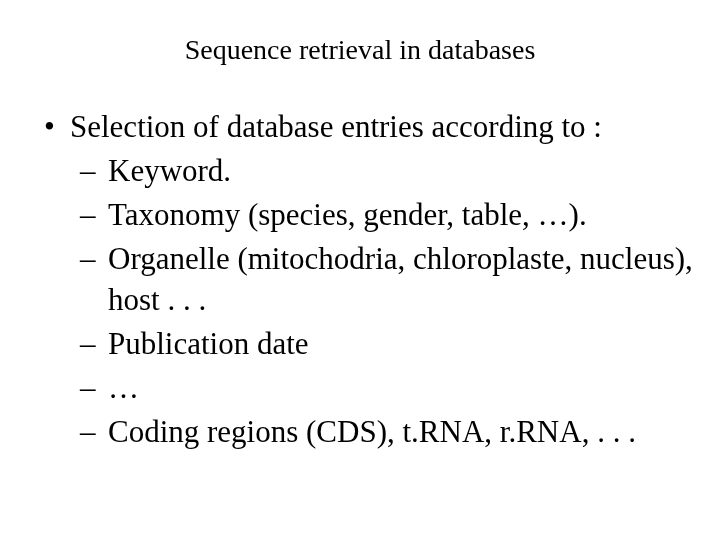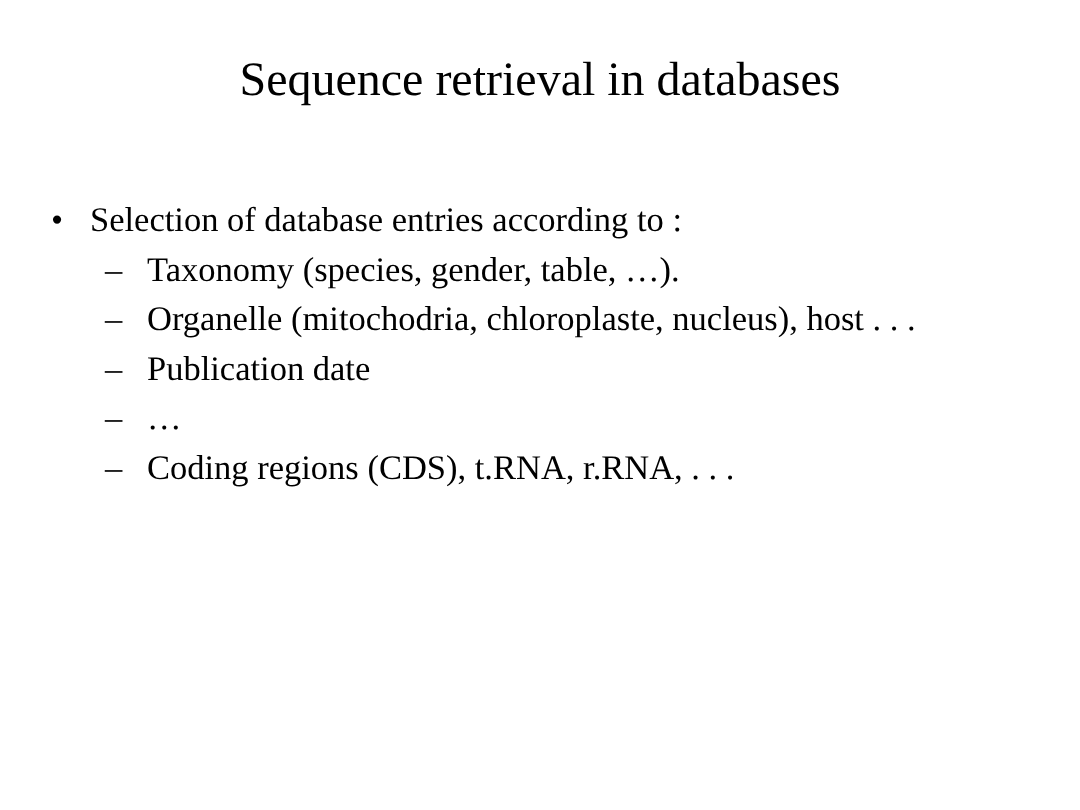--- a/index.html
+++ b/index.html
@@ -12,28 +12,28 @@
     color: #000000;
   }
   .slide {
     width: 720px;
     height: 540px;
     box-sizing: border-box;
     padding-top: 34px;
   }
   .title {
     text-align: center;
-    font-size: 32px;
+    font-size: 28px;
     font-weight: normal;
-    margin-bottom: 60px;
+    margin-bottom: 40px;
   }
   .content {
-    font-size: 23px;
+    font-size: 31px;
     line-height: 1.35;
-    padding-left: 30px;
+    padding-left: 40px;
   }
   .lvl1 {
     position: relative;
     padding-left: 30px;
     margin-bottom: 2px;
   }
   .lvl1::before {
     content: "•";
     position: absolute;
     left: 4px;
@@ -51,19 +51,20 @@
     top: 0;
   }
 </style>
 </head>
 <body>
 
 <div class="slide">
   <div class="title">Sequence retrieval in databases</div>
   <div class="content">
     <div class="lvl1">Selection of database entries according to :</div>
+    <div class="lvl2">Keyword.</div>
     <div class="lvl2">Taxonomy (species, gender, table, …).</div>
     <div class="lvl2">Organelle (mitochodria, chloroplaste, nucleus), host . . .</div>
     <div class="lvl2">Publication date</div>
     <div class="lvl2">…</div>
     <div class="lvl2">Coding regions (CDS), t.RNA, r.RNA, . . .</div>
   </div>
 </div>
 
 </body></html>

